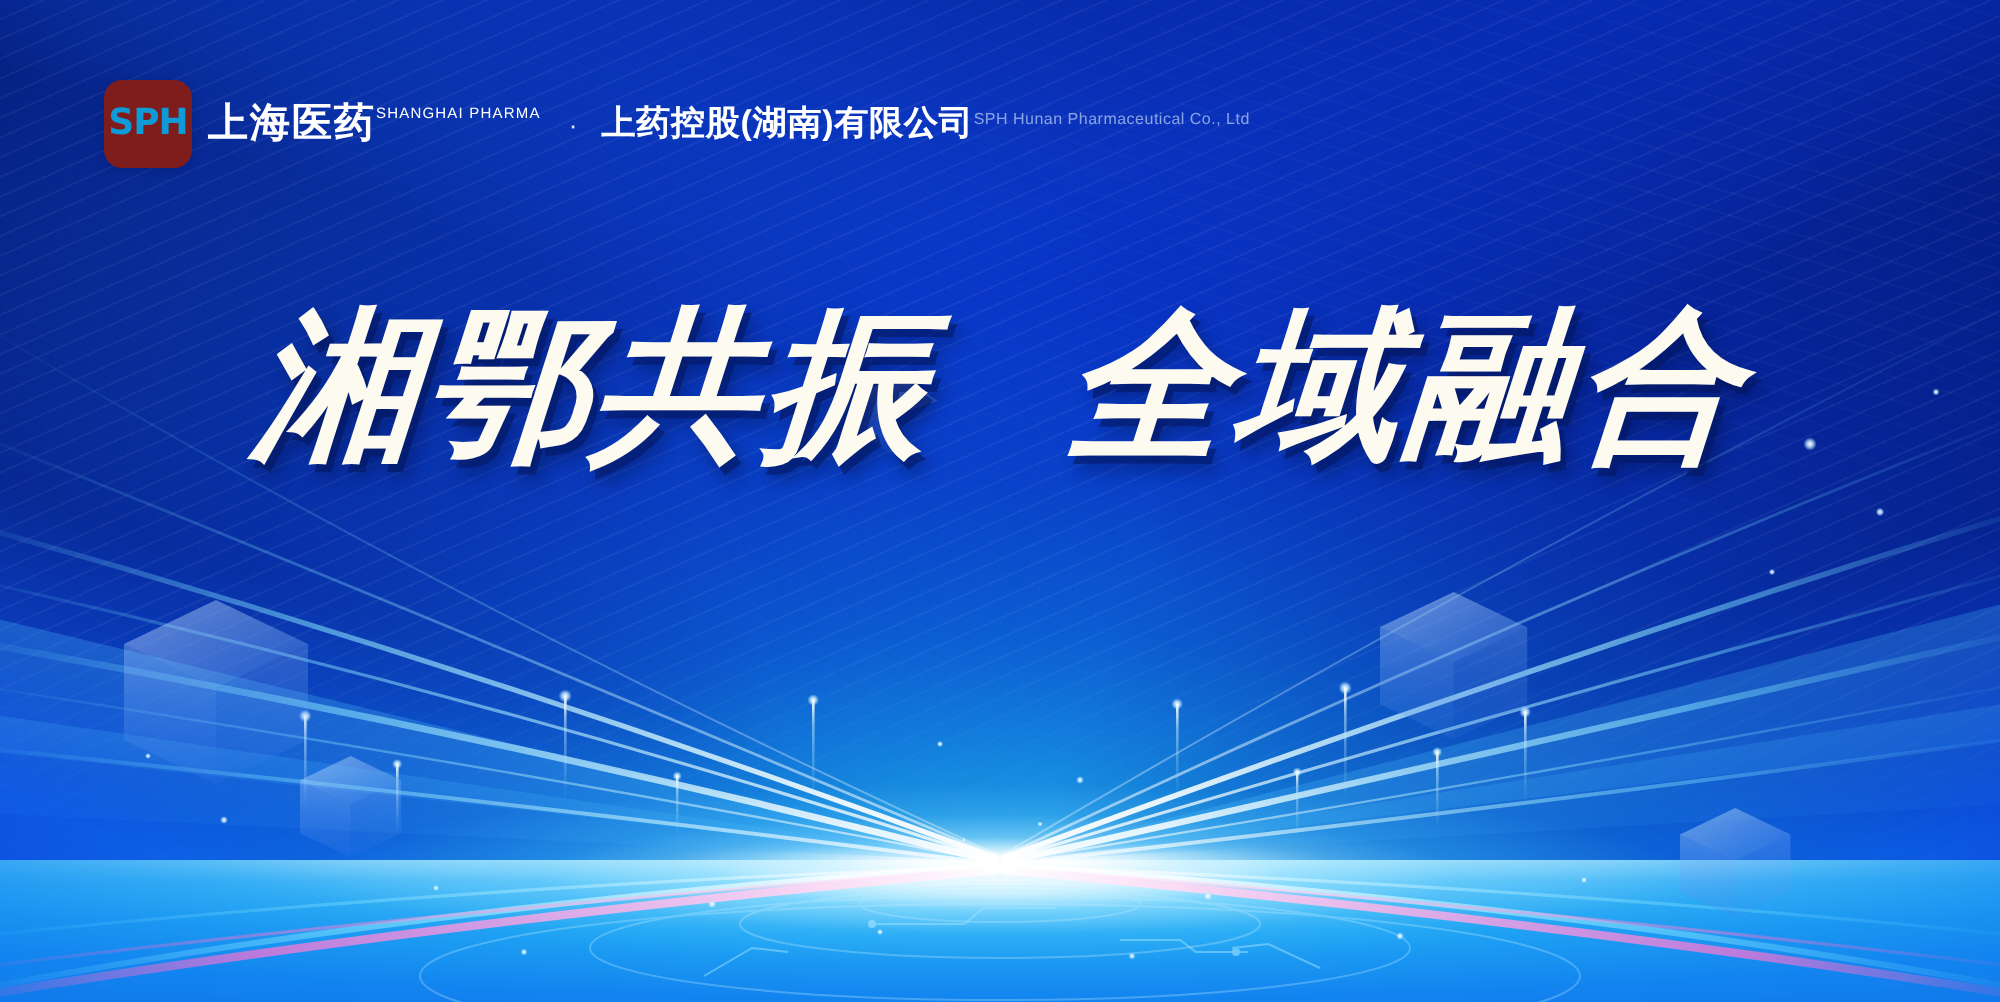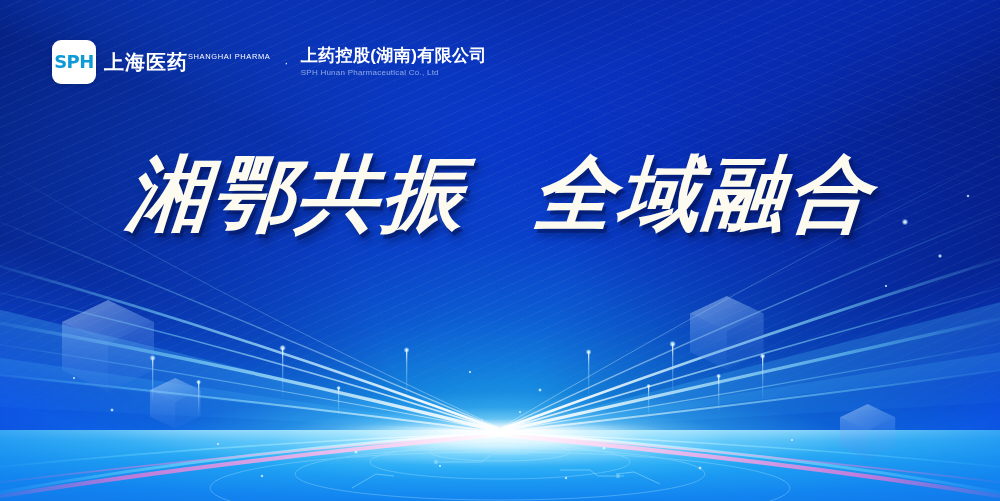--- a/index.html
+++ b/index.html
@@ -86,40 +86,40 @@
 
   
   svg.art{position:absolute;inset:0;width:1000px;height:501px;pointer-events:none;}
 
   
   #header{
     position:absolute;left:52px;top:40px;
     display:flex;align-items:center;gap:10px;
   }
   #logo-badge{
-    width:44px;height:44px;border-radius:9px;background:#ffffff;
+    width:44px;height:44px;border-radius:9px;background:#7f1d1d;
     display:flex;align-items:center;justify-content:center;
     box-shadow:0 1px 4px rgba(0,20,80,.28);
     flex:0 0 auto;
   }
   #logo-sph{
     font-weight:bold;font-size:18px;letter-spacing:-.5px;
     color:#0d9ad6;line-height:1;
     font-family:"DejaVu Sans","Liberation Sans",sans-serif;
   }
   #logo-cn-block{display:flex;flex-direction:row;justify-content:center;margin-left:-2px;}
   #logo-cn{
     font-size:20px;font-weight:bold;color:#ffffff;line-height:1.05;letter-spacing:1px;
   }
   #logo-en{
     font-size:7.5px;font-weight:normal;color:#ffffff;letter-spacing:.6px;line-height:1.1;
     margin-top:1px;
   }
   #logo-sep{color:#dfe9ff;font-size:13px;margin:0 2px 0 4px;align-self:center;}
-  #sub-co-block{display:flex;flex-direction:column;justify-content:center;}
+  #sub-co-block{display:flex;flex-direction:row;justify-content:center;}
   #sub-co-cn{
     font-size:17px;font-weight:bold;color:#ffffff;line-height:1.1;letter-spacing:.4px;
   }
   #sub-co-en{
     font-size:8px;color:rgba(215,232,255,.62);letter-spacing:.25px;line-height:1.2;margin-top:2px;
   }
 
   
   #title-row{
     position:absolute;left:0;right:0;top:152px;

